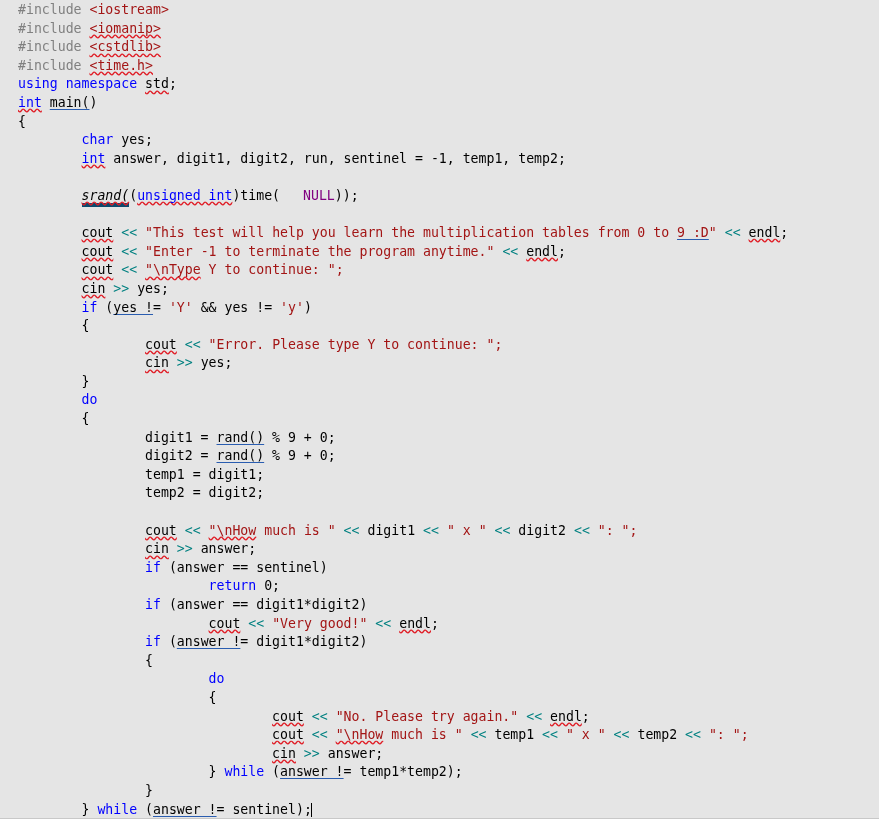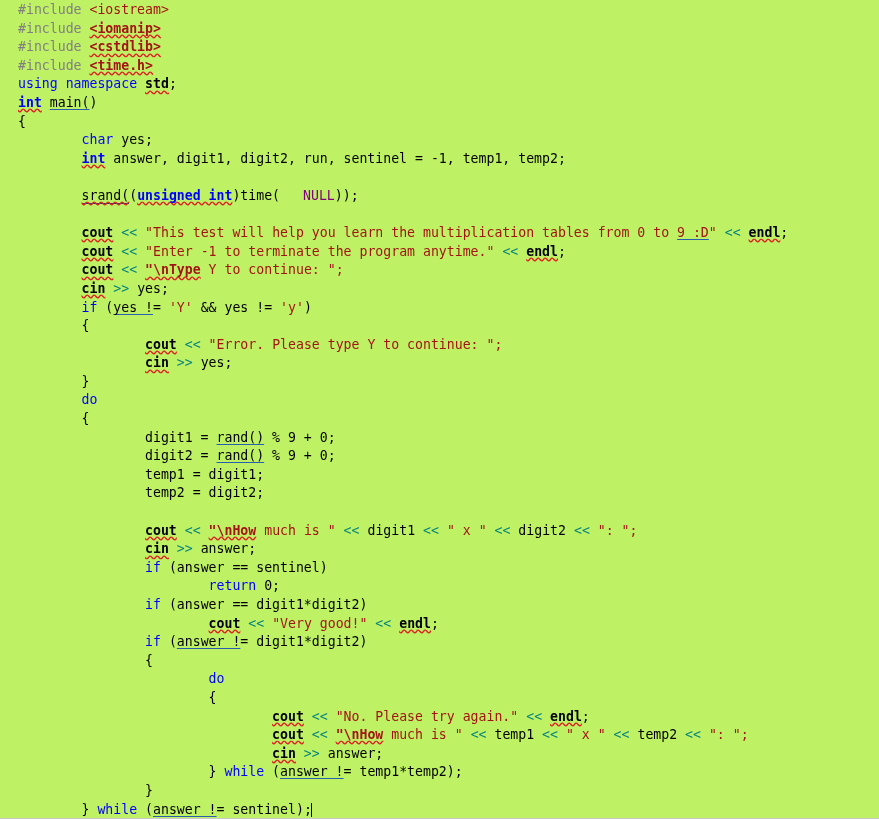--- a/index.html
+++ b/index.html
@@ -10,21 +10,21 @@
   body {
     width: 879px;
     height: 819px;
     overflow: hidden;
     font-family: "DejaVu Sans Mono", "Liberation Mono", monospace;
   }
   #doc {
     position: relative;
     width: 879px;
     height: 819px;
-    background: #bef264;
+    background: #e5e5e5;
     box-sizing: border-box;
     border-bottom: 1px solid #c8c8c8;
   }
   #code {
     position: absolute;
     left: 18px;
     top: 1px;
     font-family: "DejaVu Sans Mono", "Liberation Mono", monospace;
     font-size: 13.2px;
     line-height: 18.6px;
@@ -42,38 +42,38 @@
   .mac  { color: #800080; margin-left: 23px; }           
   .pl   { color: #000000; }           
 
   
   .sp  { 
     text-decoration: underline;
     text-decoration-color: #e01b24;
     text-decoration-style: wavy;
     text-decoration-skip-ink: none;
     text-underline-offset: 1px;
-    font-weight: bold;
     -webkit-text-decoration: underline wavy #e01b24;
   }
   .gr  { 
     text-decoration: underline;
     text-decoration-color: #2a5db0;
     text-decoration-style: solid;
     text-decoration-skip-ink: none;
     text-underline-offset: 2px;
     -webkit-text-decoration: underline solid #2a5db0;
   }
   .spgr { 
     text-decoration: underline;
     text-decoration-color: #e01b24;
     text-decoration-style: wavy;
     text-decoration-skip-ink: none;
     text-underline-offset: 1px;
-    border-bottom: 1px solid #0c4a6e;
+    border-bottom: 4px solid #0c4a6e;
+    font-style: italic;
     -webkit-text-decoration: underline wavy #e01b24;
   }
   .caret {
     display: inline-block;
     width: 0;
     border-left: 1.5px solid #000;
     height: 14px;
     vertical-align: -3px;
     margin-left: -1px;
   }

